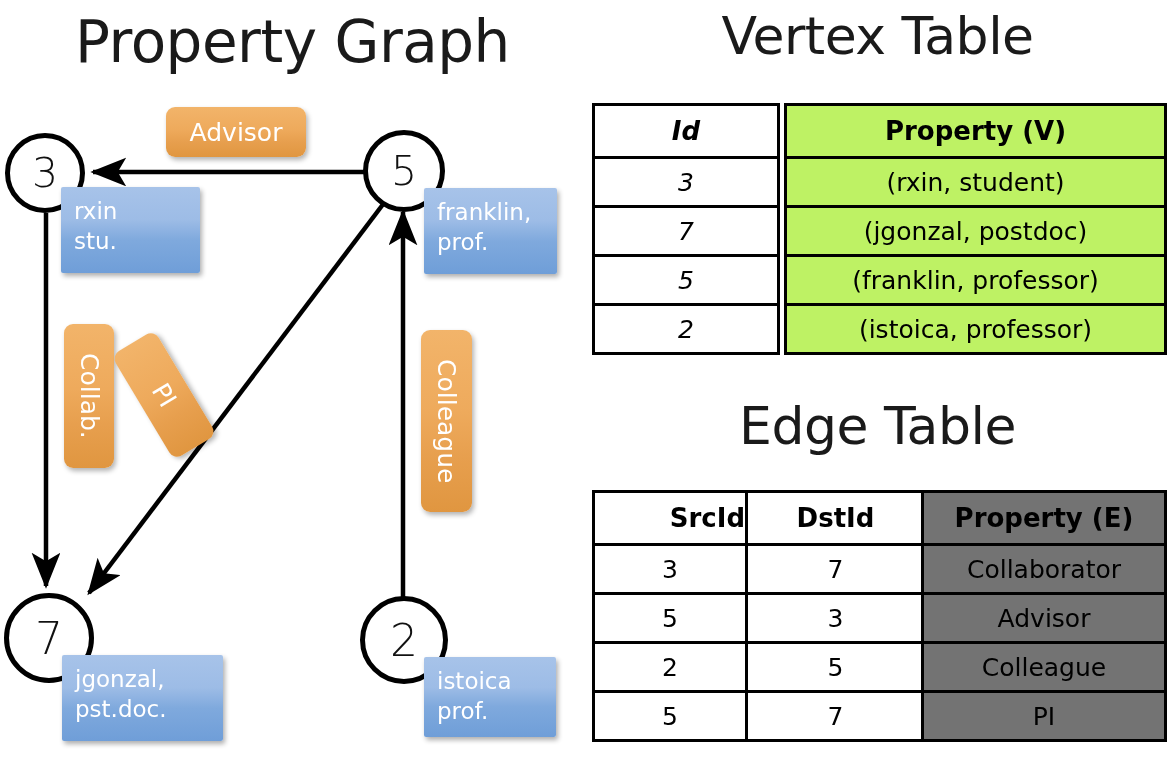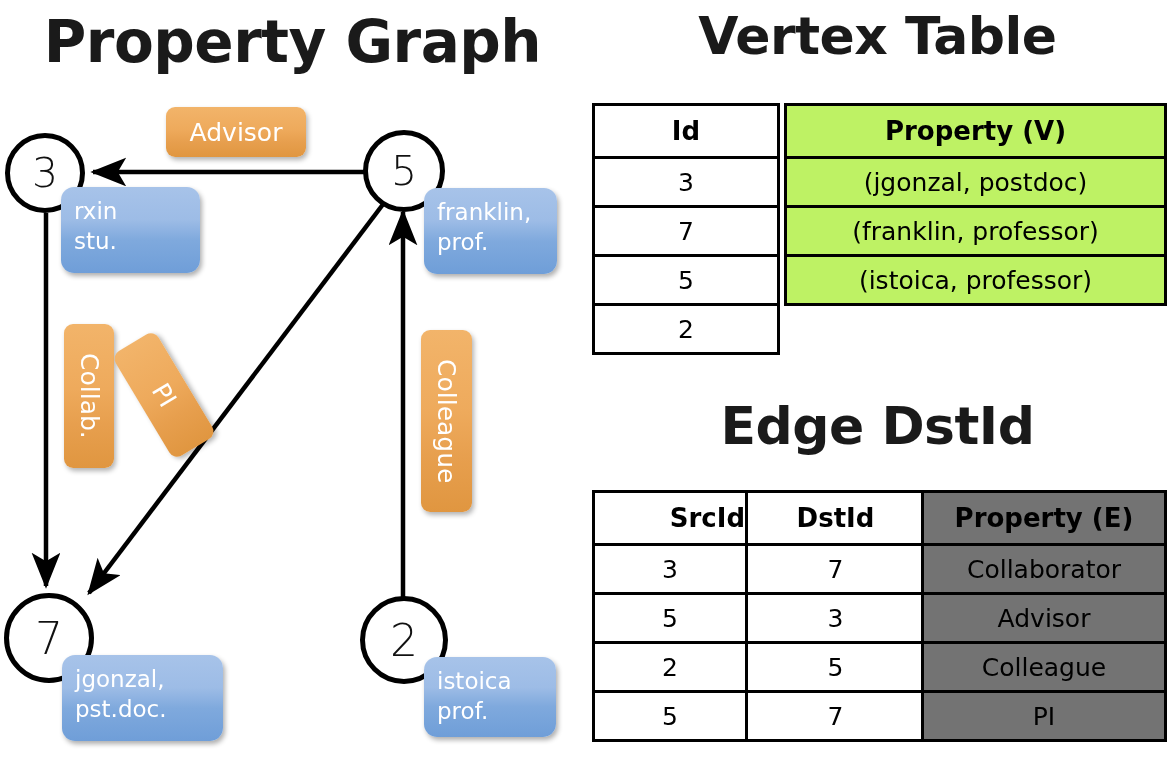--- a/index.html
+++ b/index.html
@@ -9,21 +9,21 @@
     font-family:"Liberation Sans", sans-serif;
     overflow:hidden;
     position:relative;
   }
   .root{position:absolute;inset:0;}
 
   
   .title{
     position:absolute;
     font-family:"DejaVu Sans", sans-serif;
-    font-weight:700;
+    font-weight:400;
     color:#1a1a1a;
     white-space:nowrap;
     letter-spacing:-0.5px;
   }
   #title-property-graph{left:0;top:8px;width:585px;text-align:center;font-size:58px;}
   #title-vertex-table{left:585px;top:6px;width:585px;text-align:center;font-size:52px;}
   #title-edge-table{left:585px;top:396px;width:585px;text-align:center;font-size:52px;}
 
   
   #graph-panel{position:absolute;left:0;top:0;width:585px;height:760px;}
@@ -36,21 +36,21 @@
     background:#fff;
     display:flex;align-items:center;justify-content:center;
     font-family:"DejaVu Sans", sans-serif;
     font-weight:300;
     color:#111;
     box-sizing:border-box;
   }
 
   .propbox{
     position:absolute;
-    border-radius:13px;
+    border-radius:2px;
     color:#ffffff;
     font-family:"DejaVu Sans", sans-serif;
     font-size:23px;
     line-height:1.32;
     padding:9px 0 0 13px;
     box-sizing:border-box;
     background:linear-gradient(180deg,#a7c3e9 0%,#9dbce6 38%,#7fa9dd 62%,#6f9ed8 100%);
     box-shadow:2px 3px 5px rgba(0,0,0,.32);
   }
 
@@ -84,21 +84,21 @@
   .cell-peach{background:#737373;}
   .cell-white{background:#ffffff;}
 </style>
 </head>
 <body>
 
 <div class="root">
 
   <div class="title" id="title-property-graph">Property Graph</div>
   <div class="title" id="title-vertex-table">Vertex Table</div>
-  <div class="title" id="title-edge-table">Edge DstId</div>
+  <div class="title" id="title-edge-table">Edge Table</div>
 
   <div id="graph-panel">
 
     <svg id="graph-svg" viewBox="0 0 585 760">
       <defs>
         <marker id="ah" markerWidth="9" markerHeight="9" refX="7.4" refY="3.2" orient="auto" markerUnits="strokeWidth">
           <path d="M0,0 L8,3.2 L0,6.4 L1.9,3.2 z" fill="#000"></path>
         </marker>
       </defs>
 
@@ -159,21 +159,21 @@
 
     <div class="edgelabel" style="left:139px;top:334px;width:50px;height:122px;transform:rotate(-31deg);transform-origin:center center;">
       <span class="vtext">PI</span>
     </div>
 
     <div class="edgelabel" style="left:421px;top:330px;width:51px;height:182px;">
       <span class="vtext">Colleague</span>
     </div>
   </div>
 
-  <table class="tbl" style="left:592px;top:103px;width:188px;">
+  <table class="tbl" style="left:592px;top:103px;width:188px;font-style:italic;">
     <tbody>
         <tr>
       <th class="cell-white">Id</th>
     </tr>
     <tr>
       <td class="cell-white">3</td>
     </tr>
     <tr>
       <td class="cell-white">7</td>
     </tr>
@@ -183,20 +183,23 @@
     <tr>
       <td class="cell-white">2</td>
     </tr>
   </tbody>
     </table>
 
   <table class="tbl" style="left:784px;top:103px;width:383px;">
     <tbody>
         <tr>
       <th class="cell-blue">Property (V)</th>
+    </tr>
+    <tr>
+      <td class="cell-blue">(rxin, student)</td>
     </tr>
     <tr>
       <td class="cell-blue">(jgonzal, postdoc)</td>
     </tr>
     <tr>
       <td class="cell-blue">(franklin, professor)</td>
     </tr>
     <tr>
       <td class="cell-blue">(istoica, professor)</td>
     </tr>

